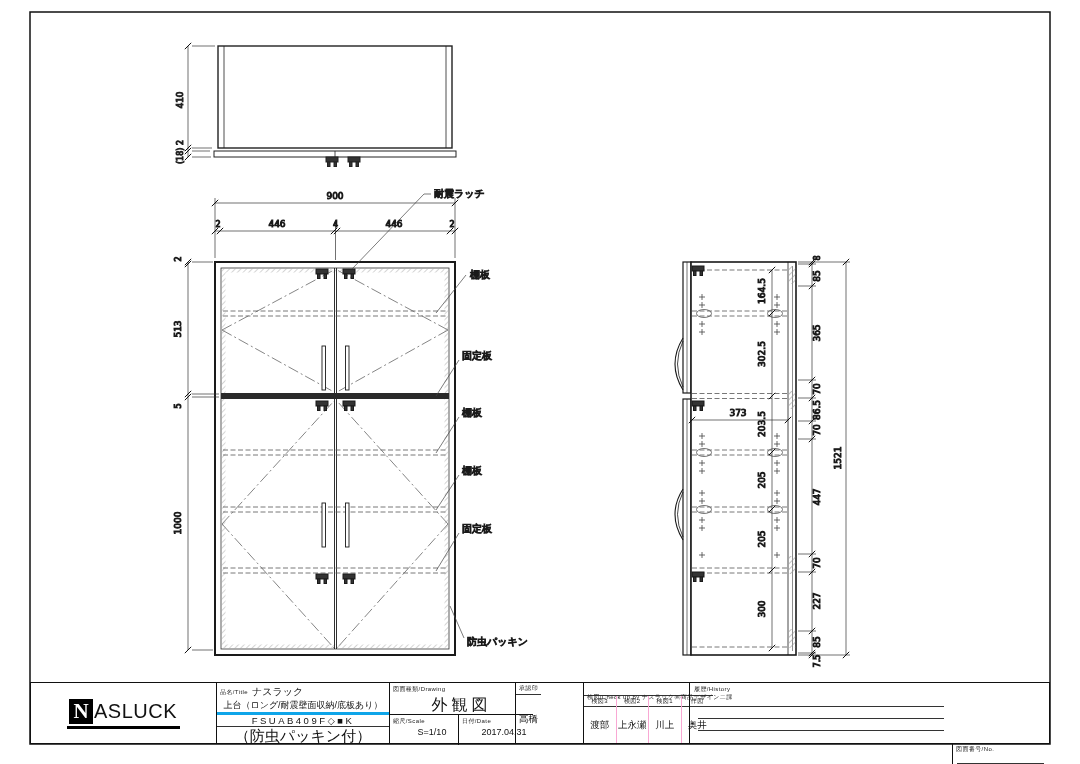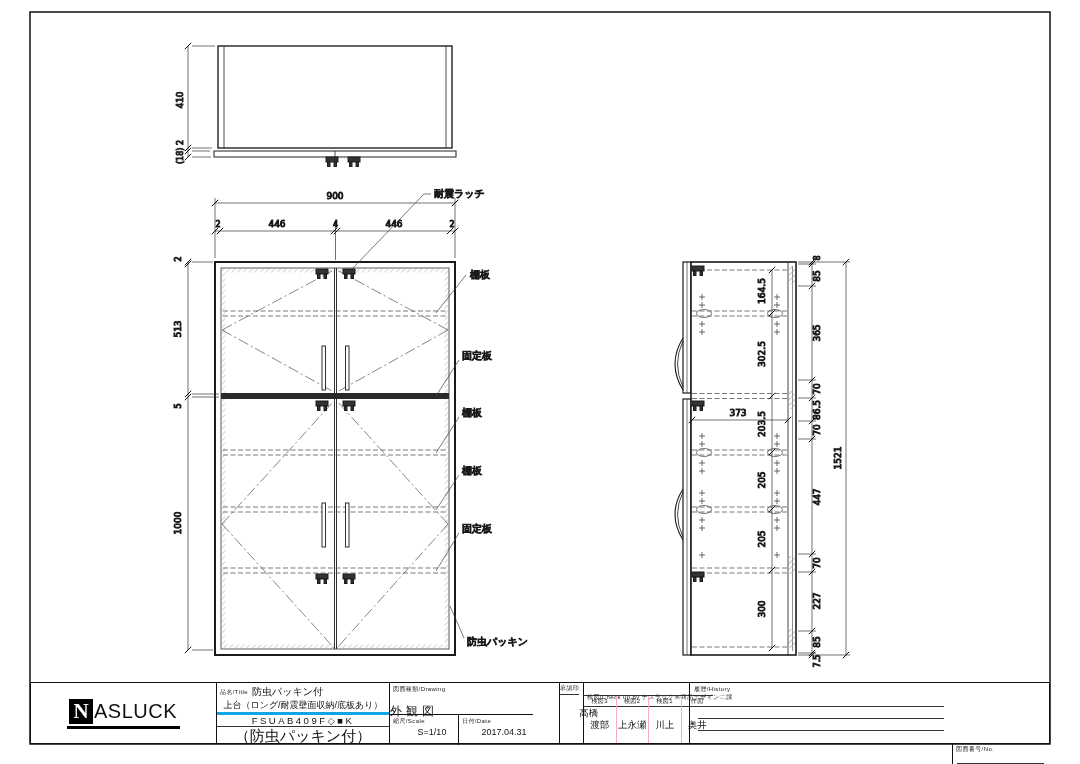--- a/index.html
+++ b/index.html
@@ -25,27 +25,27 @@
   .p-r1{height:16px;display:flex;align-items:center;padding:2px 3px 0 3px}
   .p-r1 .tiny{margin-right:4px}
   .p-name{font-size:10px;white-space:nowrap}
   .p-r2{height:15px;font-size:9px;text-align:center;white-space:nowrap}
   .p-r3{height:23px;border-top:3px solid #0ea5e9;border-bottom:1px solid #333;
         font-size:9.5px;text-align:center;letter-spacing:2.5px;display:flex;align-items:center;justify-content:center}
   .p-r4{flex:1;font-size:15px;text-align:center;display:flex;align-items:center;justify-content:center}
   .drawing-cell{left:358px;width:144px}
   .d-top{position:relative;height:32px;border-bottom:1.2px solid #111}
   .d-top .tiny{position:absolute;left:3px;top:2px}
-  .d-type{position:absolute;left:0;right:0;top:20px;font-size:12px;letter-spacing:4px}
+  .d-type{position:absolute;left:0;right:0;top:12px;text-align:center;font-size:16px;letter-spacing:4px}
   .d-bot{display:flex;height:30px}
   .d-scale{width:69px;border-right:1.2px solid #111;position:relative}
   .d-date{flex:1;position:relative}
   .d-val{position:absolute;left:16px;right:0;top:12px;text-align:center;font-size:9px;white-space:nowrap}
   .d-bot .tiny{position:absolute;left:3px;top:2px}
-  .approval-cell{left:528px;width:26px;display:flex;}
+  .approval-cell{left:484px;width:26px;display:flex;flex-direction:column}
   .a-h{height:12px;border-bottom:1px solid #333;display:flex;align-items:center;justify-content:center}
   .a-n{flex:1;display:flex;align-items:center;justify-content:center;font-size:9.5px;white-space:nowrap}
   .check-cell{left:552px;width:130px;display:flex;flex-direction:column}
   .c-h{height:13px;border-bottom:1px solid #333;padding:2px 2px 0 3px}
   .c-cols{flex:1;display:flex}
   .c-col{flex:1;display:flex;flex-direction:column;border-left:1px solid #f9a8d4}
   .c-col:first-child{border-left:none}
   .c-col .tiny{height:11px;border-bottom:1px solid #333;display:flex;align-items:center;justify-content:center}
   .c-name{flex:1;display:flex;align-items:center;justify-content:center;font-size:9.5px;white-space:nowrap}
   .history-cell{left:658px;width:263px;position:relative}
@@ -359,21 +359,21 @@
   <div class="cell logo-cell">
     <div class="logo">
       <span class="logo-n">N</span>
       <span class="logo-rest">ASLUCK</span>
     </div>
   </div>
 
   <div class="cell product-cell">
     <div class="p-r1">
       <span class="tiny">品名/Title</span>
-      <span class="p-name">防虫パッキン付</span>
+      <span class="p-name">ナスラック</span>
     </div>
     <div class="p-r2">上台（ロング/耐震壁面収納/底板あり）</div>
     <div class="p-r3">FSUAB409F◇■K</div>
     <div class="p-r4">（防虫パッキン付）</div>
   </div>
 
   <div class="cell drawing-cell">
     <div class="d-top">
       <span class="tiny">図面種類/Drawing</span>
       <div class="d-type">外観図</div>

